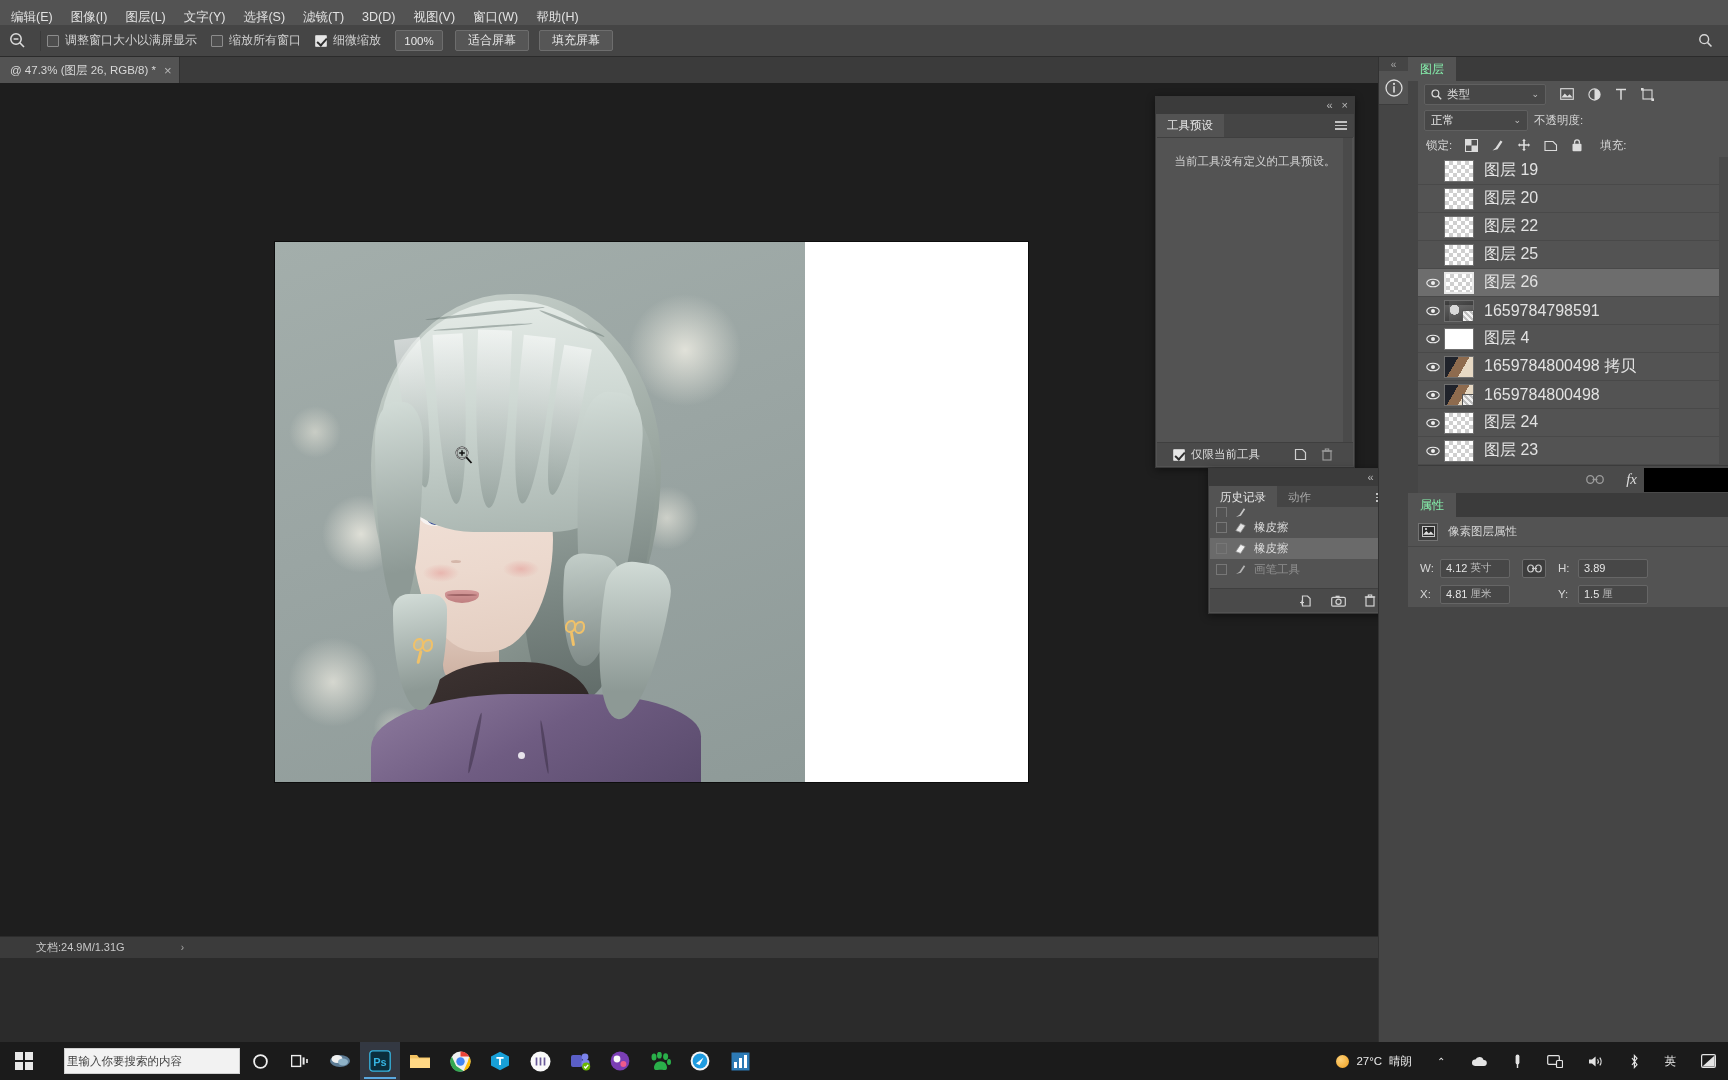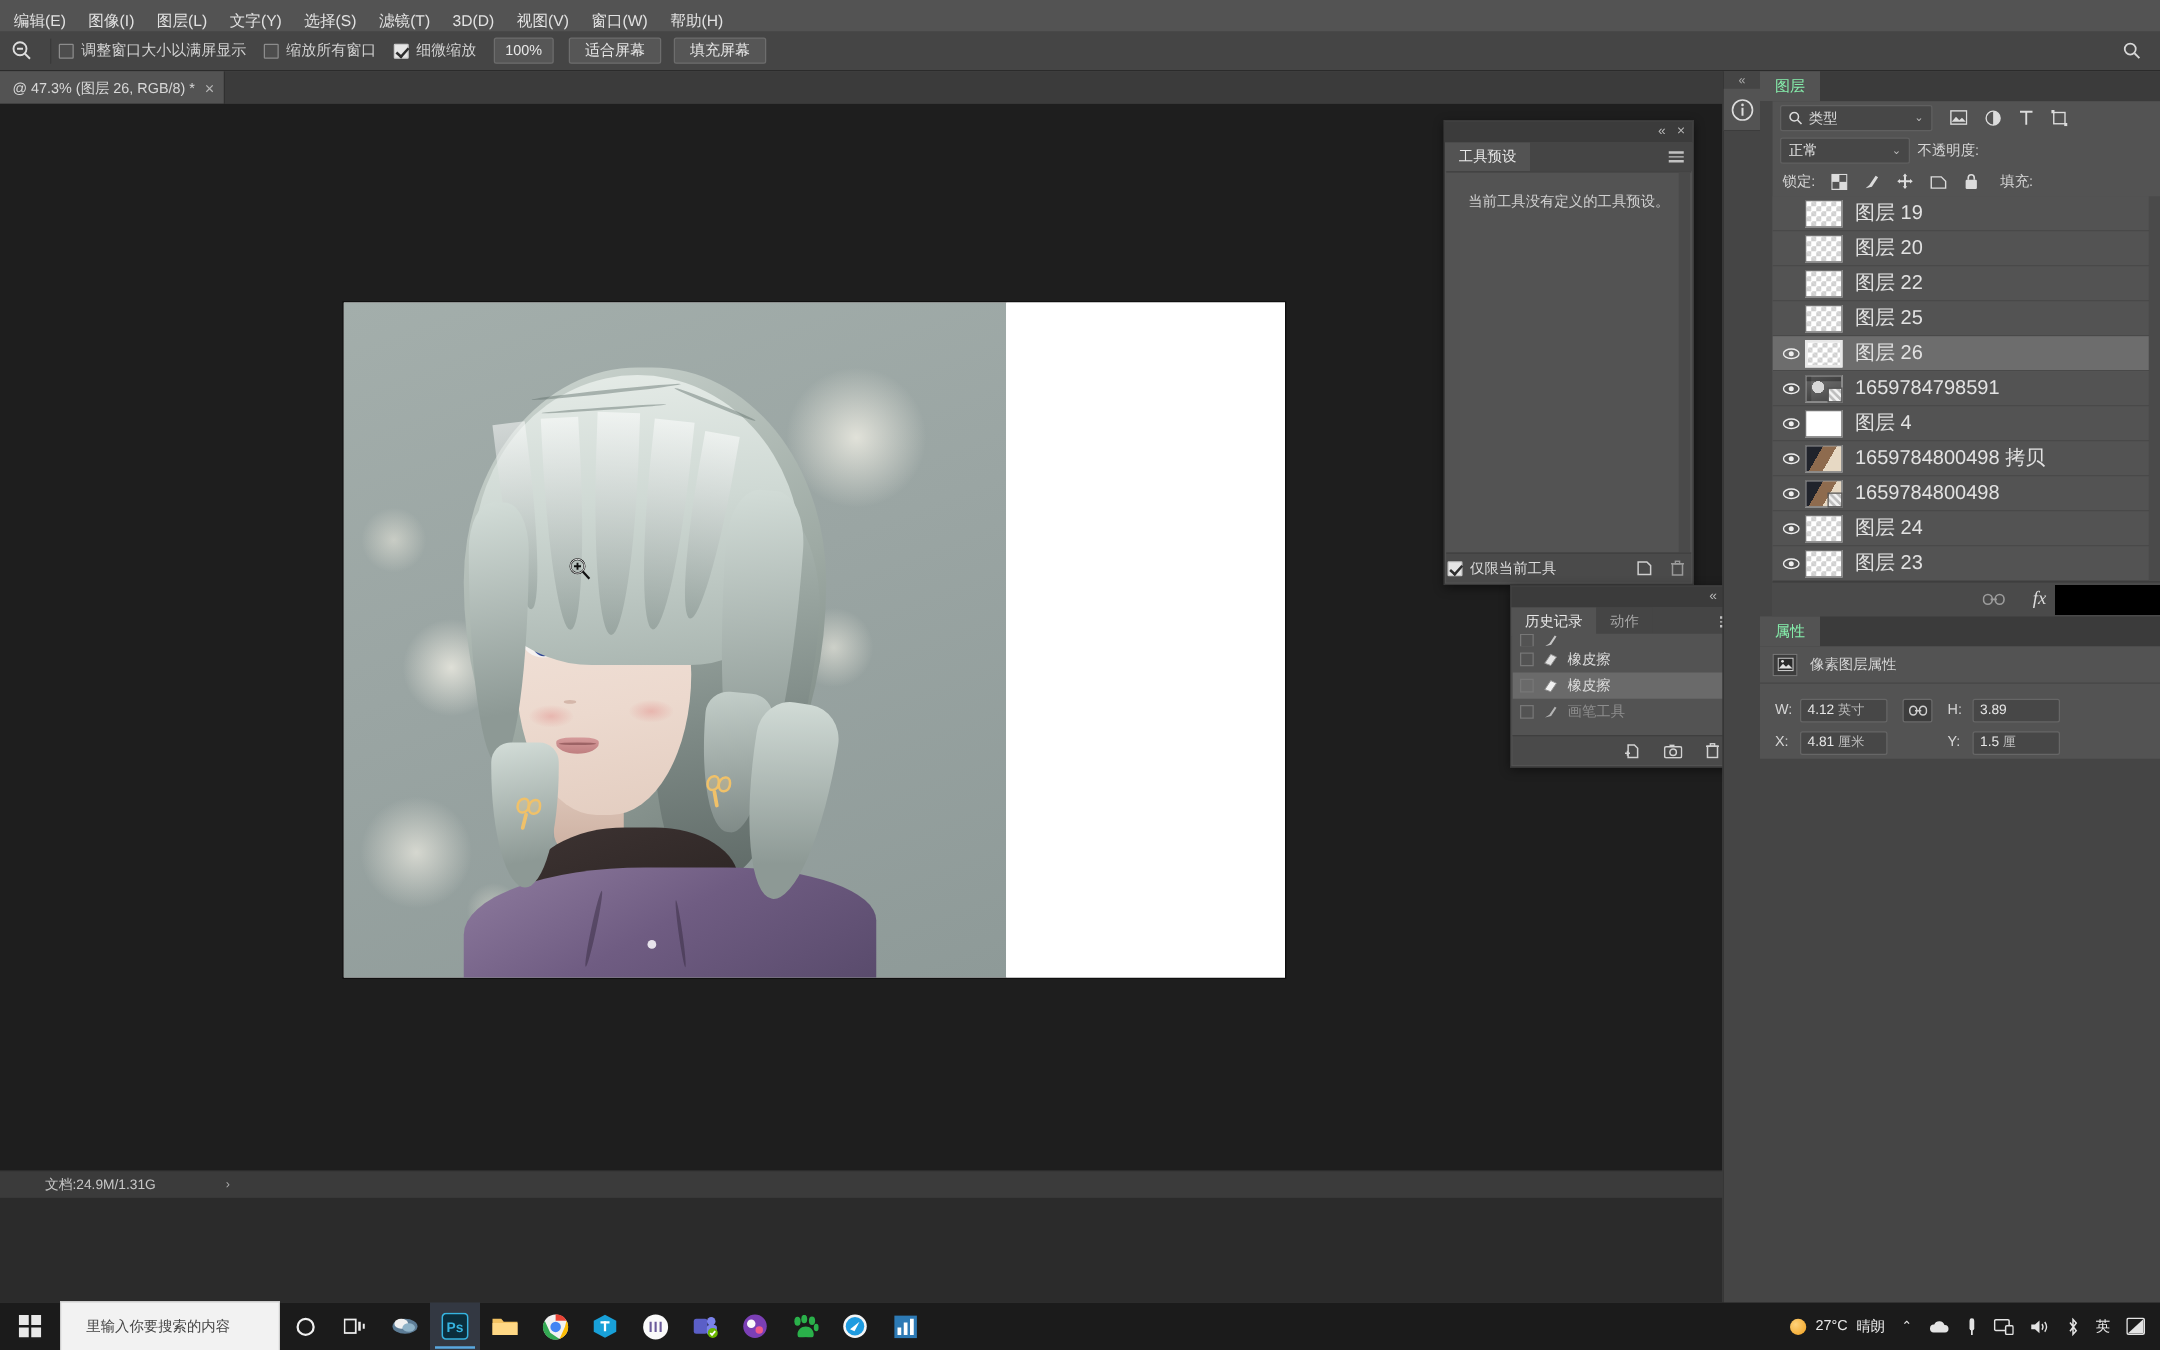--- a/index.html
+++ b/index.html
@@ -275,21 +275,21 @@
   }
   .tp-msg {
     text-align: center; font-size: 11.5px; color: #d0d0d0; padding-top: 16px;
   }
   .tp-scroll {
     position: absolute; right: 1px; top: 0; width: 9px; bottom: 0; background: #4a4a4a;
   }
   .tp-footer {
     position: absolute; left: 1px; right: 1px; bottom: 1px; height: 24px;
     background: #4a4a4a; display: flex; align-items: center;
-    padding: 0 1px; border-top: 1px solid #3f3f3f;
+    padding: 0 16px; border-top: 1px solid #3f3f3f;
   }
   .tp-footer .lbl { font-size: 11.5px; color: #dcdcdc; margin-left: 6px; }
   .tp-footer .icons { margin-left: auto; display: flex; gap: 14px; padding-right: 4px; }
 
   
   #history { left: 1208px; top: 468px; width: 188px; height: 146px; }
   .hist-body {
     position: absolute; left: 1px; top: 38px; right: 1px; bottom: 25px;
     background: #535353; overflow: hidden;
   }
@@ -433,34 +433,34 @@
 
   
   .taskbar {
     position: absolute; bottom: 0; left: 0; width: 1728px; height: 38px;
     background: #1b1b1b; display: flex; align-items: center;
   }
   .start-btn {
     width: 48px; height: 38px; display: flex; align-items: center; justify-content: center;
   }
   .tb-search {
-    width: 176px; height: 40px; background: #f2f2f2; border: 1px solid #cfcfcf;
-    display: flex; align-items: center; padding-left: 20px;
-    font-size: 11.5px; color: #444; margin-left: 0px; white-space: nowrap; overflow: hidden;
+    width: 176px; height: 26px; background: #f2f2f2; border: 1px solid #cfcfcf;
+    display: flex; align-items: center; padding-left: 2px;
+    font-size: 11.5px; color: #444; margin-left: 16px; white-space: nowrap; overflow: hidden;
   }
   .tb-icon {
     width: 40px; height: 38px; display: flex; align-items: center; justify-content: center;
     position: relative;
   }
   .tb-icon.active::after {
     content:""; position:absolute; left:4px; right:4px; bottom:1px; height:2px; background:#5aa8e0;
   }
   .tb-icon.active { background: #333842; }
   .tray {
-    margin-left: auto; display: flex; align-items: center; gap: 13px;
+    margin-left: auto; display: flex; align-items: center; gap: 25px;
     padding-right: 12px; font-size: 11.5px; color: #e8e8e8;
   }
   .weather { display: flex; align-items: center; gap: 7px; }
   .sun-dot {
     width: 13px; height: 13px; border-radius: 50%;
     background: radial-gradient(circle at 35% 35%, #ffd27a, #f0a01e);
   }
   svg { display: block; }
 </style>
 </head>

